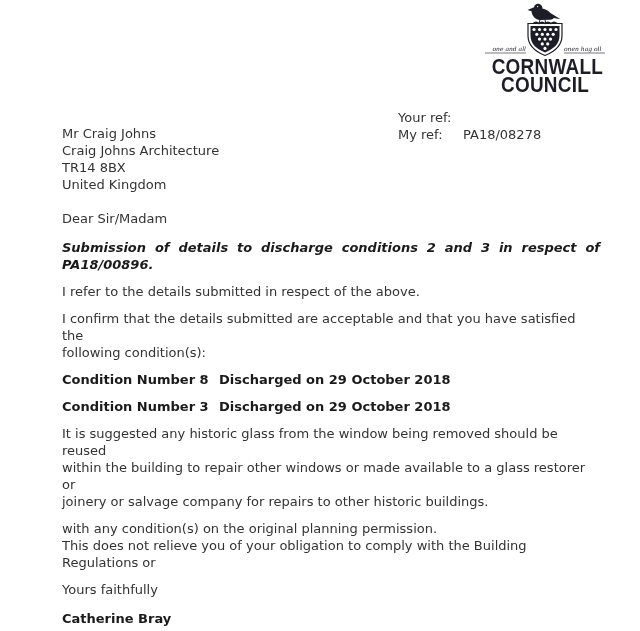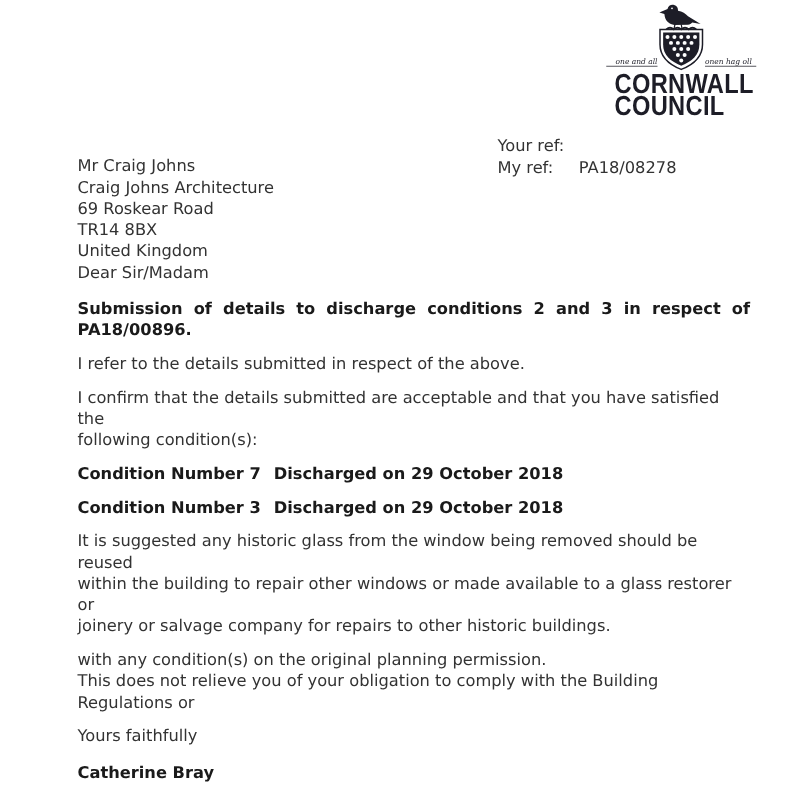--- a/index.html
+++ b/index.html
@@ -14,21 +14,21 @@
     color: #333333;
   }
   .line { white-space: pre-wrap; }
 
   
   .logo {
     position: absolute;
     left: 483px;
     top: 2px;
     width: 124px;
-    text-align: left;
+    text-align: center;
     color: #1d1d27;
   }
   .crest { display: block; margin: 0 auto; }
   .wordmark-line {
     font-family: "Liberation Sans", sans-serif;
     font-weight: 700;
     font-size: 22px;
     line-height: 18px;
     letter-spacing: 0.3px;
     transform: scaleX(0.86);
@@ -62,20 +62,21 @@
     left: 62px;
     top: 210px;
     width: 538px;
     line-height: 17px;
   }
   .para { margin: 0 0 10px 0; }
   .subject {
     font-weight: 700;
     color: #1a1a1a;
     margin-top: 12px;
+    font-style: italic;
   }
   .subject-justify {
     text-align: justify;
     text-align-last: justify;
   }
   .condition { font-weight: 700; color: #1a1a1a; }
   .cond-label { display: inline-block; min-width: 157px; }
   .closing { margin-bottom: 12px; }
   .signatory { font-weight: 700; color: #1a1a1a; margin-bottom: 11px; }
 </style>
@@ -126,21 +127,20 @@
         <path d="M2,51 H43 M81,51 H122" stroke="#1d1d27" stroke-width="0.6" fill="none"></path>
       </g>
     </svg>
     <div class="wordmark-line">CORNWALL</div>
     <div class="wordmark-line">COUNCIL</div>
   </div>
 
   <div class="address">
     <div class="line">Mr Craig Johns</div>
     <div class="line">Craig Johns Architecture</div>
-    <div class="line">69 Roskear Road</div>
     <div class="line">TR14 8BX</div>
     <div class="line">United Kingdom</div>
   </div>
 
   <div class="refs">
     <div class="ref-row">
       <span class="ref-label">Your ref:</span>
       <span class="ref-value"></span>
     </div>
     <div class="ref-row">
@@ -161,21 +161,21 @@
     <div class="para">
       <div class="line">I refer to the details submitted in respect of the above.</div>
     </div>
 
     <div class="para">
       <div class="line">I confirm that the details submitted are acceptable and that you have satisfied the</div>
       <div class="line">following condition(s):</div>
     </div>
 
     <div class="para condition">
-      <span class="cond-label">Condition Number 7</span><span class="cond-status">Discharged on 29 October 2018</span>
+      <span class="cond-label">Condition Number 8</span><span class="cond-status">Discharged on 29 October 2018</span>
     </div>
 
     <div class="para condition">
       <span class="cond-label">Condition Number 3</span><span class="cond-status">Discharged on 29 October 2018</span>
     </div>
 
     <div class="para">
       <div class="line">It is suggested any historic glass from the window being removed should be reused</div>
       <div class="line">within the building to repair other windows or made available to a glass restorer or</div>
       <div class="line">joinery or salvage company for repairs to other historic buildings.</div>

